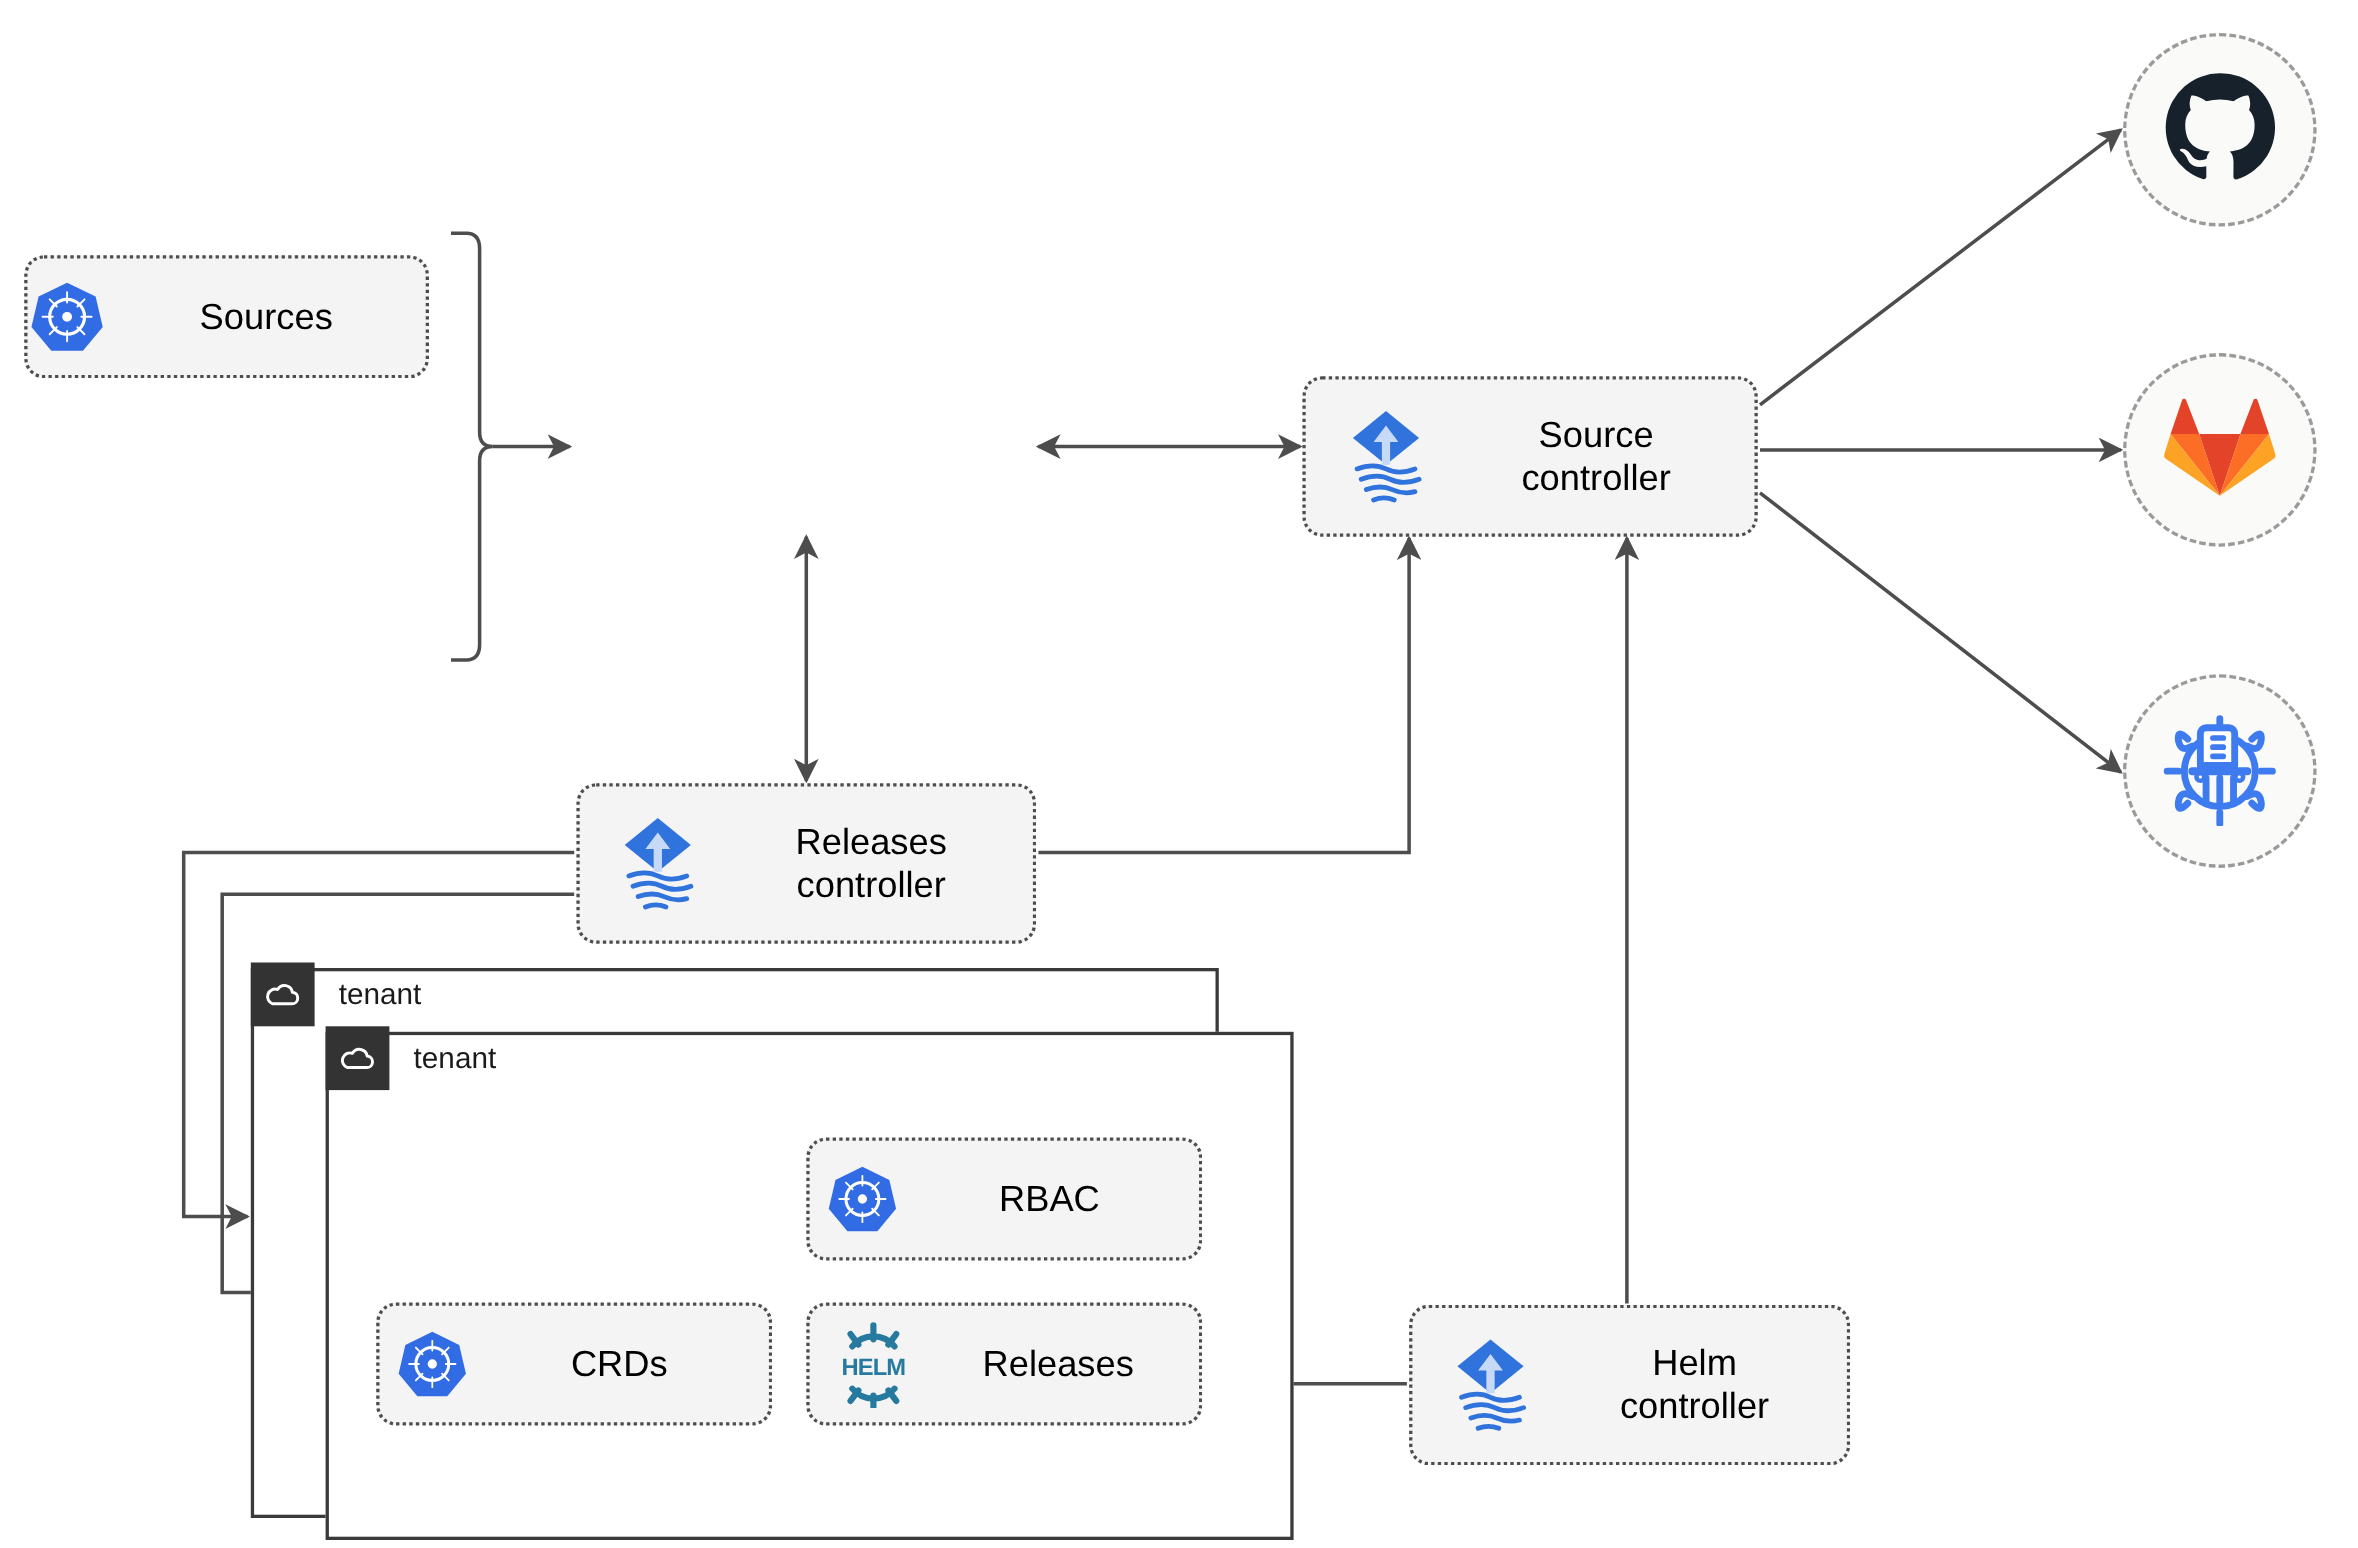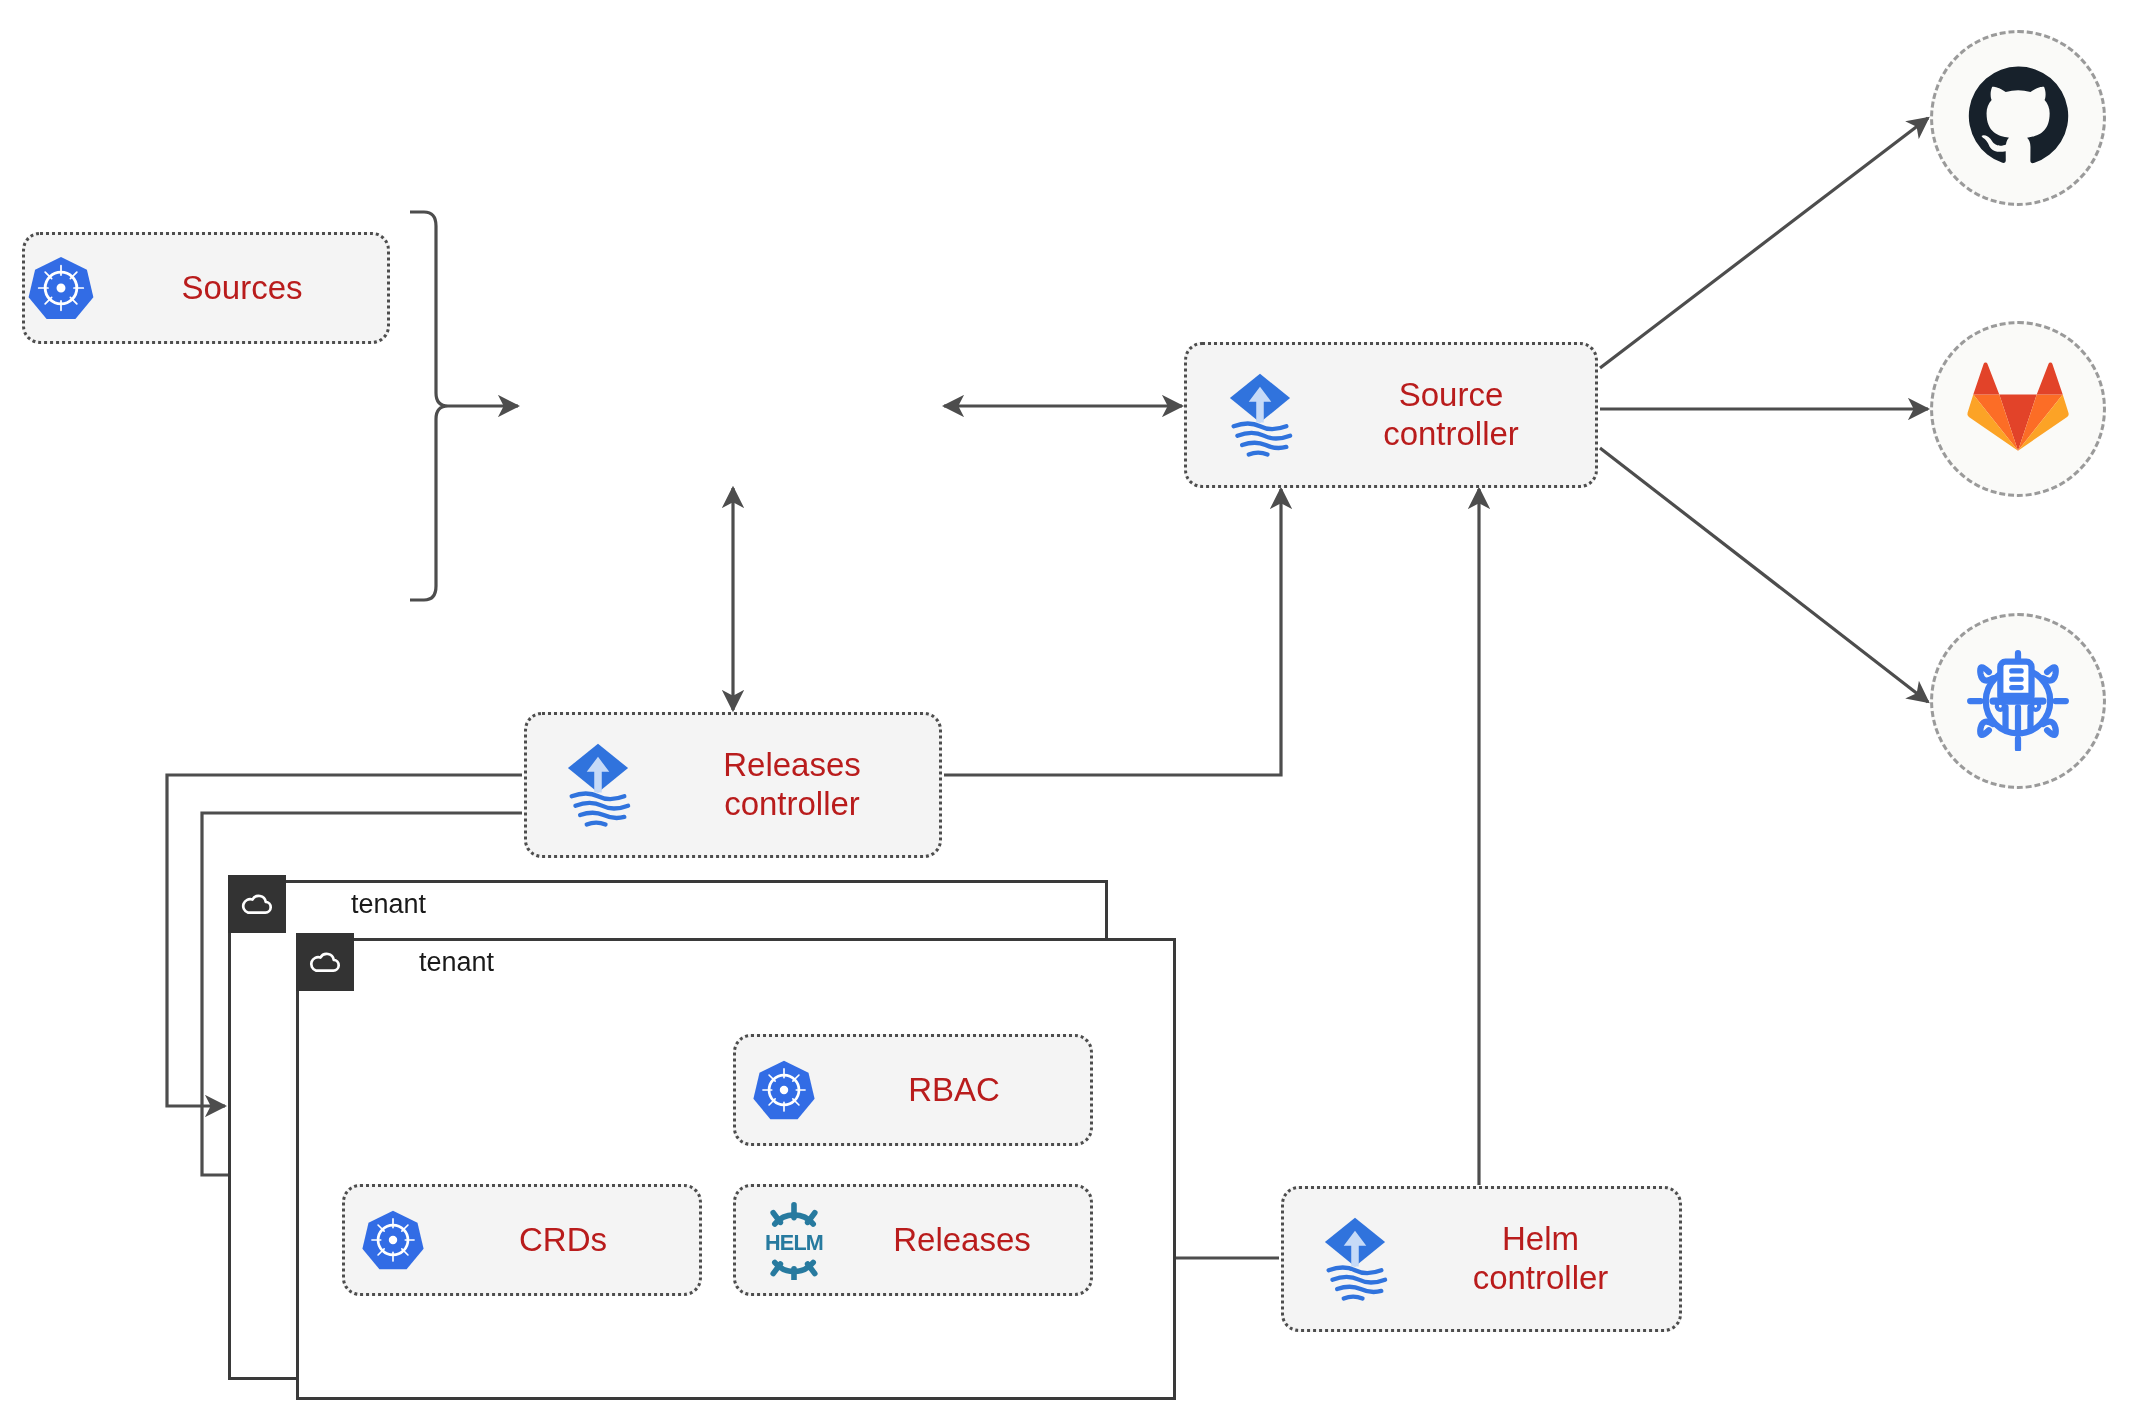--- a/index.html
+++ b/index.html
@@ -12,21 +12,21 @@
   .node{
     position:absolute;
     background:#f4f4f4;
     border:3px dotted #4d4d4d;
     border-radius:18px;
     display:flex;align-items:center;
     box-sizing:border-box;
     z-index:5;
   }
   .node .lbl{
-    color:#b91c1c;
+    color:#000000;
     font-size:33px;
     line-height:1.18;
     text-align:center;
     flex:1;
     padding:0 10px;
     white-space:pre-line;
   }
   .node .ico{flex:0 0 auto;display:flex;align-items:center;justify-content:center;}
 
   
@@ -35,21 +35,20 @@
     background:#ffffff;
     border:3px solid #3a3a3a;
     box-sizing:border-box;
   }
   .tenant-bar{
     position:absolute;
     left:-3px;top:-3px;
     height:48px;
     display:flex;align-items:center;
     box-sizing:border-box;
-    gap:43px;
   }
   .tenant-chip{
     width:58px;height:58px;
     background:#333333;
     display:flex;align-items:center;justify-content:center;
     box-sizing:border-box;
   }
   .tenant-name{
     color:#1a1a1a;font-size:27px;margin-left:22px;white-space:nowrap;
   }

